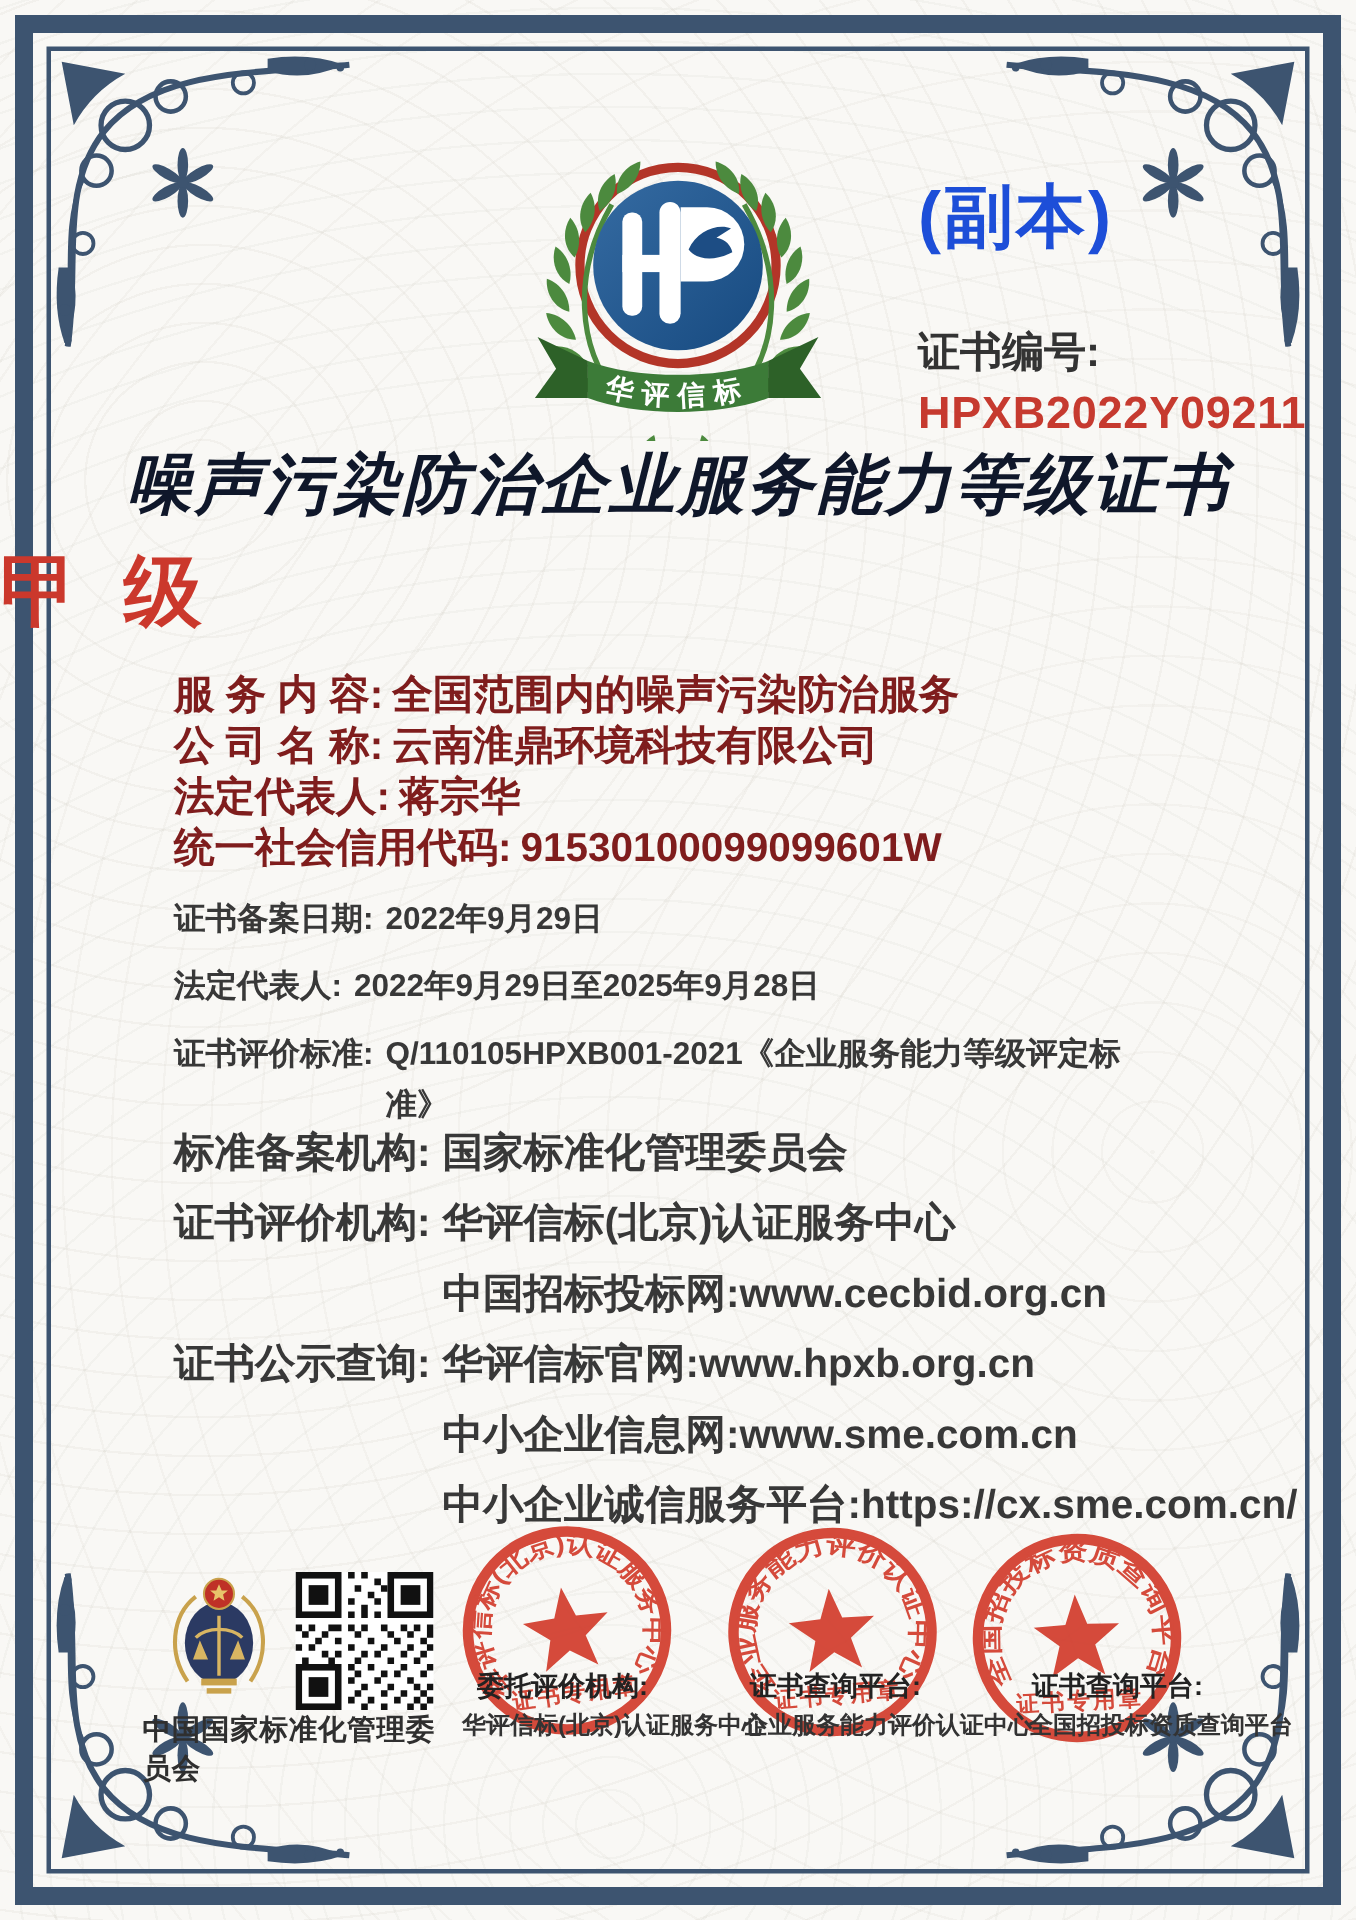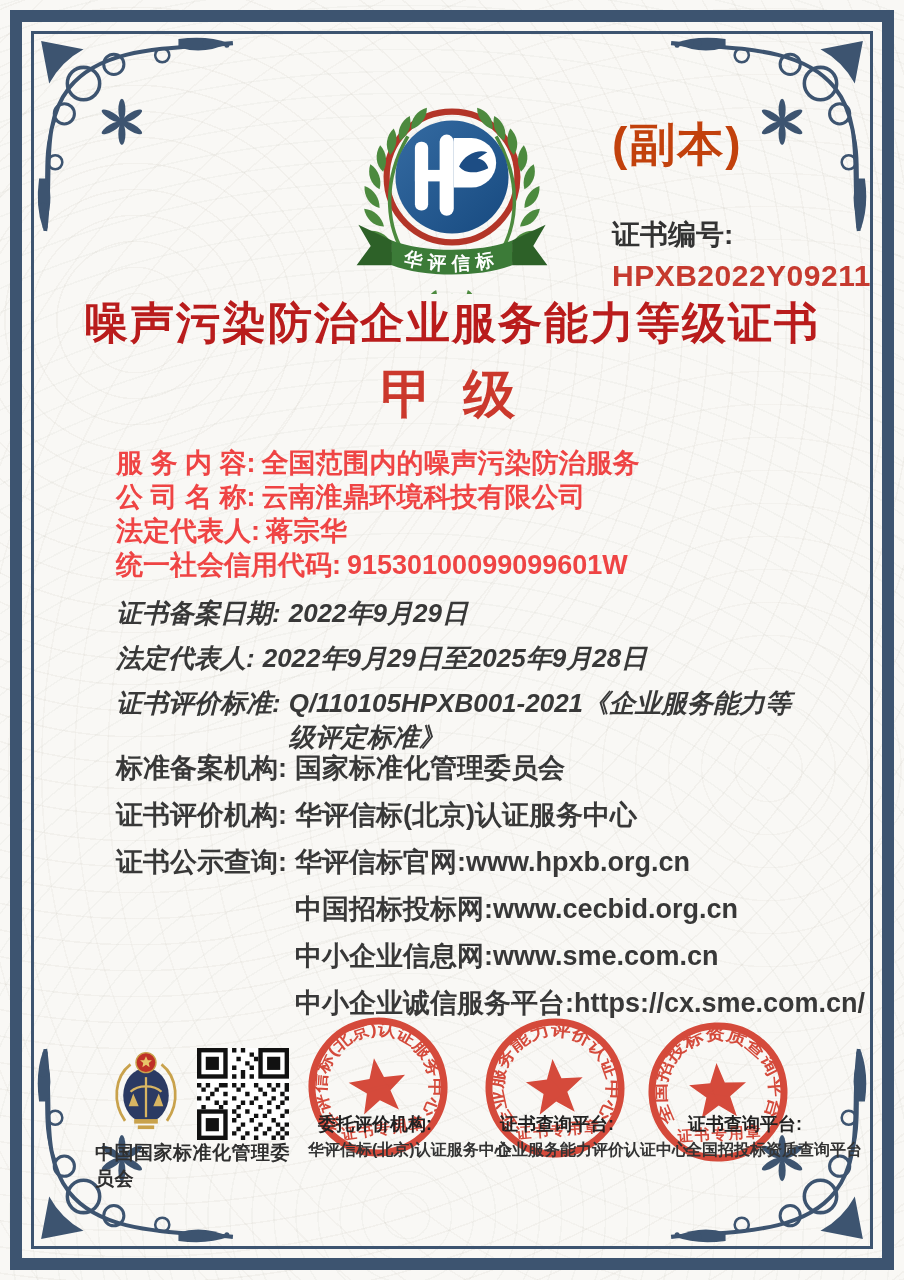--- a/index.html
+++ b/index.html
@@ -22,35 +22,35 @@
   .corner svg{width:100%;height:100%;display:block;}
   .corner.tl{left:29px;top:29px;}
   .corner.tr{right:29px;top:29px;transform:scaleX(-1);}
   .corner.bl{left:29px;bottom:29px;transform:scaleY(-1);}
   .corner.br{right:29px;bottom:29px;transform:scale(-1,-1);}
 
   .logo{position:absolute;left:346px;top:90px;width:212px;height:204px;}
   .logo svg{width:100%;height:100%;display:block;}
 
   .copy-block{position:absolute;left:612px;top:114px;width:230px;}
-  .copy-label{font-size:46px;font-weight:700;color:#c2410c;letter-spacing:2px;}
+  .copy-label{font-size:46px;font-weight:700;color:#1d4ed8;letter-spacing:2px;}
   .cert-no-label{margin-top:40px;font-size:28px;font-weight:700;color:#333;}
   .cert-no-value{margin-top:5px;font-size:30px;font-weight:700;color:#c63a2f;letter-spacing:.5px;}
 
   .title{position:absolute;left:0;top:294px;width:100%;text-align:center;
-         font-size:44px;font-weight:700;color:#b91c1c;letter-spacing:2px;}
-  .grade{position:absolute;left:0;top:360px;width:100%;text-align:center;
+         font-size:44px;font-weight:700;color:#0f172a;letter-spacing:2px;font-style:italic;}
+  .grade{position:absolute;left:0;top:360px;width:100%;text-align:left;
          font-size:52px;font-weight:700;color:#cb382c;letter-spacing:8px;}
 
   .company{position:absolute;left:116px;top:446px;}
-  .company .row{display:flex;font-size:27px;font-weight:700;color:#ef4444;line-height:34px;}
+  .company .row{display:flex;font-size:27px;font-weight:700;color:#7f1d1d;line-height:34px;}
   .company .lab{white-space:nowrap;margin-right:6px;}
 
   .dates{position:absolute;left:116px;top:596px;}
-  .dates .row{display:flex;font-size:26px;font-weight:700;color:#383838;line-height:34px;margin-bottom:11px;font-style:italic;}
+  .dates .row{display:flex;font-size:21px;font-weight:700;color:#383838;line-height:34px;margin-bottom:11px;}
   .dates .lab{white-space:nowrap;margin-right:8px;}
   .dates .val{max-width:505px;}
 
   .orgs{position:absolute;left:116px;top:752px;}
   .orgs .row{display:flex;font-size:27px;font-weight:700;color:#383838;line-height:33px;margin-bottom:14px;}
   .orgs .lab{white-space:nowrap;margin-right:8px;}
   .orgs .lab.ghost{visibility:hidden;}
 
   .authority{position:absolute;left:95px;top:1044px;width:212px;}
   .emblem{position:absolute;left:10px;top:4px;width:82px;height:94px;}
@@ -226,26 +226,26 @@
   <div class="orgs">
     <div class="row">
       <span class="lab">标准备案机构:</span>
       <span class="val">国家标准化管理委员会</span>
     </div>
     <div class="row">
       <span class="lab">证书评价机构:</span>
       <span class="val">华评信标(北京)认证服务中心</span>
     </div>
     <div class="row">
+      <span class="lab ghost">证书公示查询:</span>
+      <span class="val">中国招标投标网:www.cecbid.org.cn</span>
+    </div>
+    <div class="row">
       <span class="lab">证书公示查询:</span>
       <span class="val">华评信标官网:www.hpxb.org.cn</span>
-    </div>
-    <div class="row">
-      <span class="lab ghost">证书公示查询:</span>
-      <span class="val">中国招标投标网:www.cecbid.org.cn</span>
     </div>
     <div class="row">
       <span class="lab ghost">证书公示查询:</span>
       <span class="val">中小企业信息网:www.sme.com.cn</span>
     </div>
     <div class="row">
       <span class="lab ghost">证书公示查询:</span>
       <span class="val">中小企业诚信服务平台:https://cx.sme.com.cn/</span>
     </div>
   </div>

